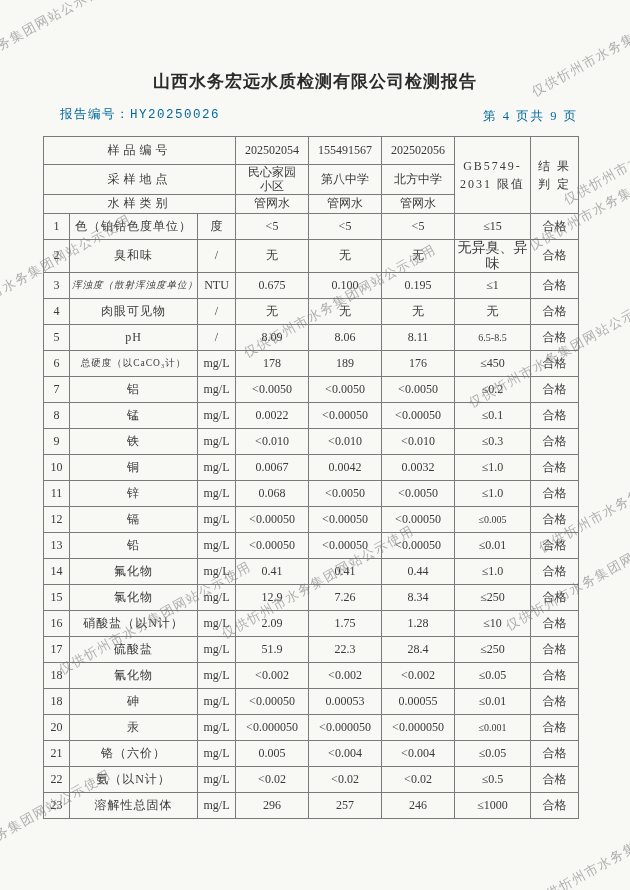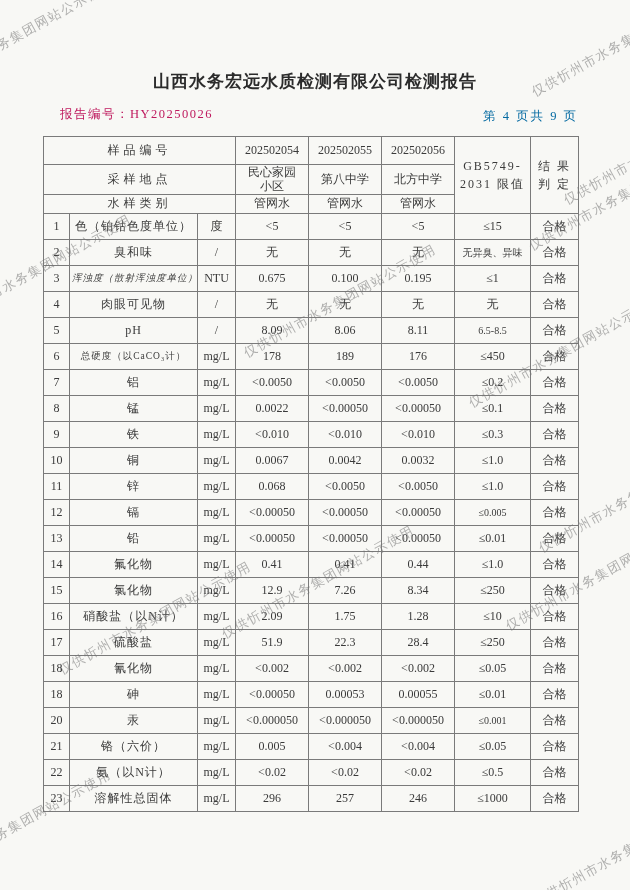--- a/index.html
+++ b/index.html
@@ -23,21 +23,21 @@
   .wm11{left:507px;top:618px} .wm12{left:540px;top:540px}
   .wm13{left:470px;top:395px}
   
   .title{
     position:absolute;left:0;top:70px;width:100%;margin:0;
     text-align:center;font-family:Liberation Mono, monospace;
     font-size:17px;font-weight:bold;letter-spacing:1px;color:#2b2b2b;
   }
   .report-no{
     position:absolute;left:60px;top:106px;
-    font-size:12.5px;letter-spacing:1.5px;color:#be185d;
+    font-size:12.5px;letter-spacing:1.5px;color:#0369a1;font-family:Liberation Mono, monospace;
   }
   .page-indicator{
     position:absolute;right:52px;top:108px;
     font-size:12.5px;letter-spacing:2px;color:#0369a1;
   }
   
   table.report{
     position:absolute;left:43px;top:136px;z-index:1;
     border-collapse:collapse;table-layout:fixed;width:535px;border-radius:25px;
   }
@@ -86,21 +86,21 @@
       <col style="width:73px">
         <col style="width:73px">
         <col style="width:73px">
       <col style="width:76px">
         <col style="width:48px">
     </colgroup>
     <thead>
       <tr class="hr1">
         <td colspan="3" class="hlabel">样品编号</td>
         <td>202502054</td>
-        <td>202502055</td>
+        <td>155491567</td>
         <td>202502056</td>
         <td rowspan="3" class="span-head">
           <div>GB5749-</div>
           <div>2031 限值</div>
         </td>
         <td rowspan="3" class="span-head">
           <div>结 果</div>
           <div>判 定</div>
         </td>
       </tr>
@@ -129,21 +129,21 @@
           <td>≤15</td>
           <td>合格</td>
         </tr>
         <tr>
           <td>2</td>
           <td class="param">臭和味</td>
           <td>/</td>
           <td>无</td>
           <td>无</td>
           <td>无</td>
-          <td style="font-size: 10px; margin-left: 44px;">无异臭、异味</td>
+          <td style="font-size: 14px; margin-left: 44px;">无异臭、异味</td>
           <td>合格</td>
         </tr>
         <tr>
           <td>3</td>
           <td class="param" style="font-size: 9.5px; font-style: italic;">浑浊度（散射浑浊度单位）</td>
           <td>NTU</td>
           <td>0.675</td>
           <td>0.100</td>
           <td>0.195</td>
           <td>≤1</td>

